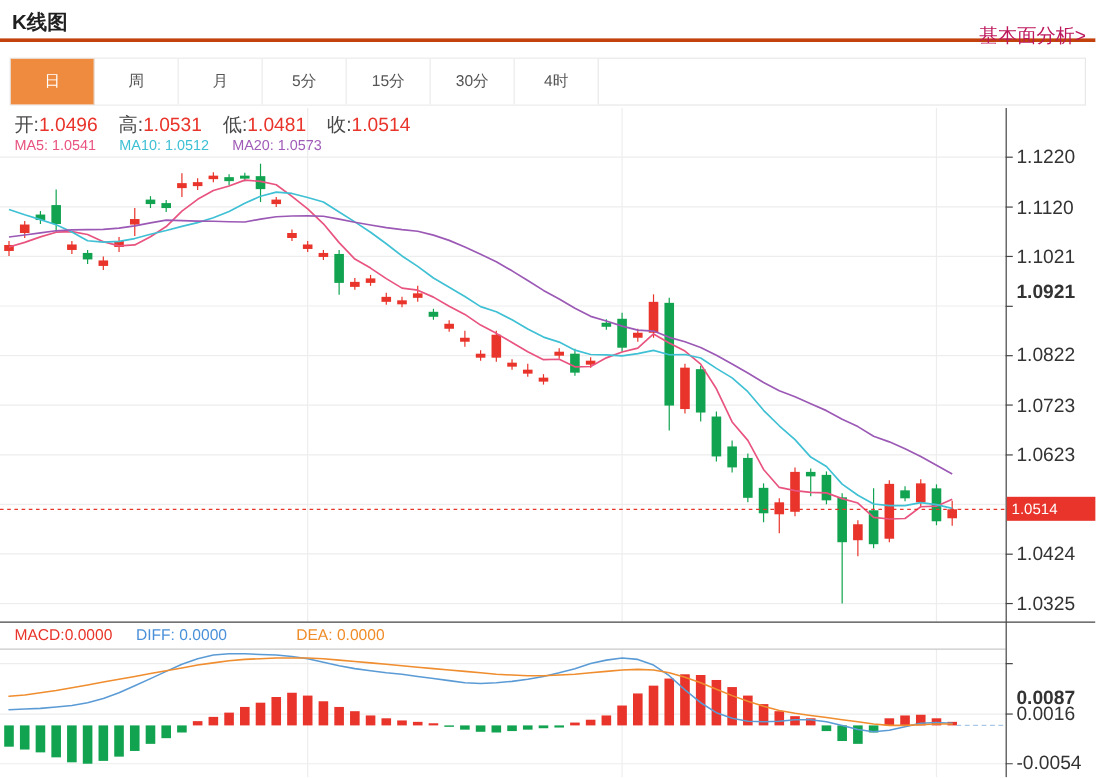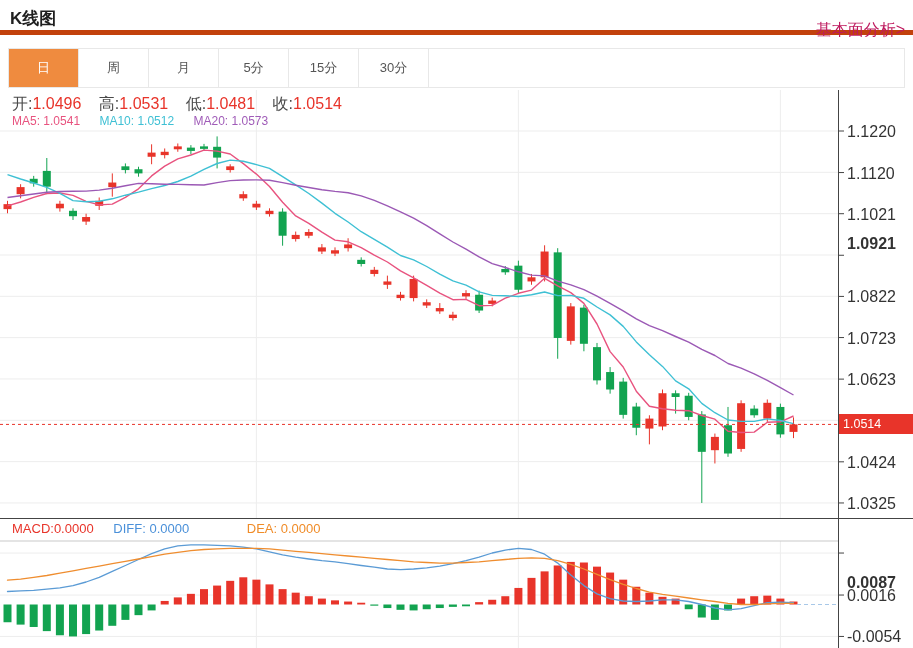--- a/index.html
+++ b/index.html
@@ -1,20 +1,20 @@
 <!DOCTYPE html>
 <html><head>
 <meta charset="utf-8">
 <style>
   * { margin:0; padding:0; box-sizing:border-box; }
   html,body { width:913px; height:648px; overflow:hidden; background:#fff;
     font-family:"Liberation Sans","DejaVu Sans",sans-serif; }
   .page { position:relative; width:913px; height:648px; background:#fff; }
   .header { position:absolute; left:0; top:0; width:913px; height:35px;
-    border-bottom:5px solid #c2410c; }
+    border-bottom:3px solid #c2410c; }
   .title { position:absolute; left:10px; top:7px; font-size:17px; font-weight:bold; color:#1f1f1f; }
   .analysis-link { position:absolute; right:8px; top:20px; font-size:16px; color:#be185d;
     text-decoration:none; cursor:pointer; }
   .tabbar { position:absolute; left:8px; top:48px; width:897px; height:40px;
     border:1px solid #e8e8e8; display:flex; background:#fff; }
   .tab { width:70px; height:38px; line-height:38px; text-align:center; font-size:13px;
     color:#555; border-right:1px solid #e8e8e8; cursor:pointer; background:#fff; }
   .tab.active { background:#ef8b3f; color:#fff; }
   svg#chart { position:absolute; left:0; top:0; width:913px; height:648px; pointer-events:none; }
   .klegend1 { position:absolute; left:12px; top:94px; font-size:16px; white-space:nowrap; }
@@ -268,20 +268,21 @@
       <line x1="838" y1="636.441" x2="844" y2="636.441" stroke="#444444" stroke-width="1"></line>
     </svg>
 
   <div class="tabbar" id="tabbar">
       <div class="tab active">日</div>
       <div class="tab">周</div>
       <div class="tab">月</div>
       <div class="tab">5分</div>
       <div class="tab">15分</div>
       <div class="tab">30分</div>
+      <div class="tab">4时</div>
     </div>
 
   <div class="klegend1">
     <span class="lbl">开:</span><span class="val">1.0496</span>
     <span class="lbl">高:</span><span class="val">1.0531</span>
     <span class="lbl">低:</span><span class="val">1.0481</span>
     <span class="lbl">收:</span><span class="val">1.0514</span>
   </div>
   <div class="klegend2">
     <span class="ma5"><span>MA5:</span> <span>1.0541</span></span>

